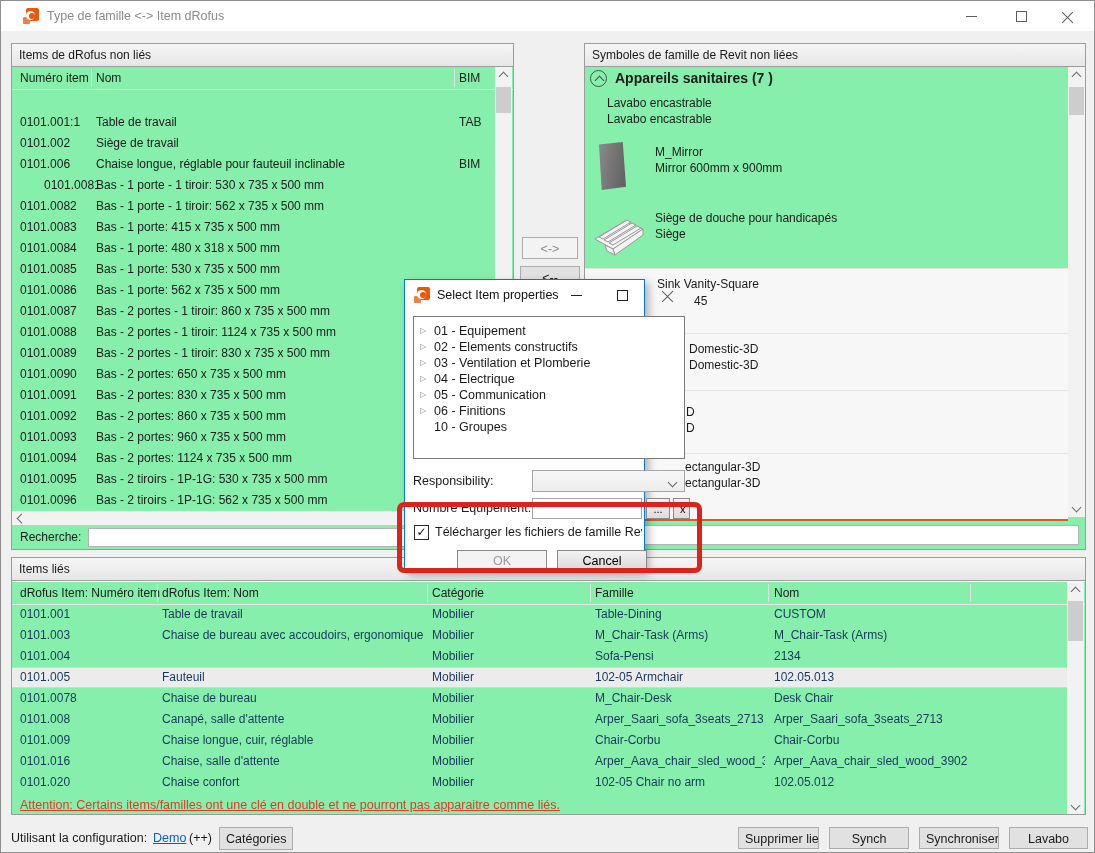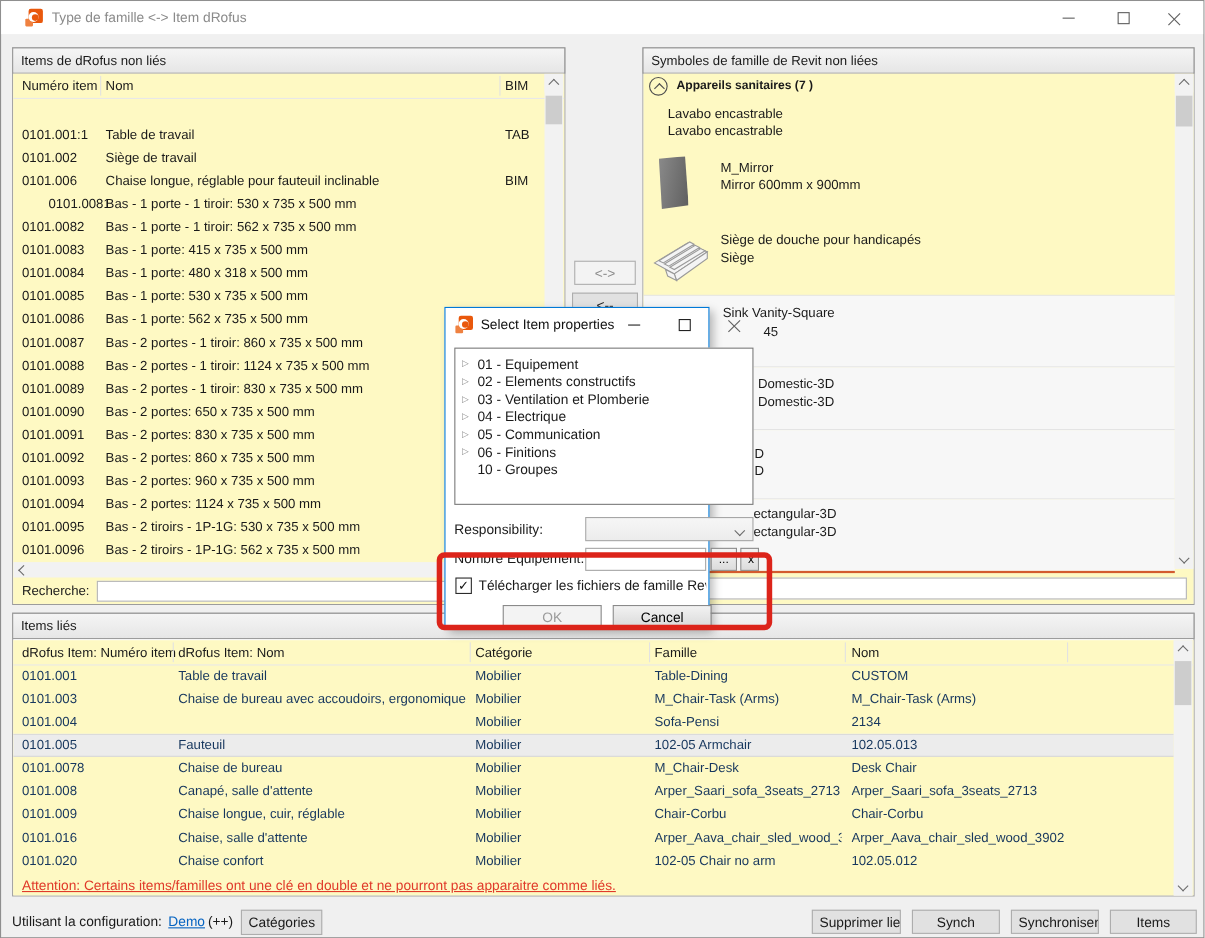--- a/index.html
+++ b/index.html
@@ -16,38 +16,38 @@
   .glyph-x:before{transform:rotate(45deg);} .glyph-x:after{transform:rotate(-45deg);}
   
   .dlogo{position:absolute;width:16px;height:16px;}
   .dlogo .sq{position:absolute;right:0;top:0;width:13px;height:13px;background:#e9580c;border-radius:2px;}
   .dlogo .sq2{position:absolute;left:0;bottom:0;width:7px;height:7px;background:#ef8140;border-radius:1px;}
   .dlogo .arc{position:absolute;left:3px;top:3px;width:9px;height:9px;background:#fff;border-radius:50%;}
   .dlogo .arc2{position:absolute;left:6px;top:5px;width:6px;height:6px;background:#e9580c;border-radius:50%;}
   
   .panel{position:absolute;border:1px solid #9c9c9c;box-sizing:border-box;background:#fff;}
   .phead{position:absolute;left:-1px;top:-1px;right:-1px;height:24px;background:linear-gradient(#f5f5f5,#e6e6e6);border:1px solid #9c9c9c;box-sizing:border-box;line-height:22px;padding-left:7px;font-size:12px;color:#1a1a1a;}
-  .pbody{position:absolute;left:0;top:23px;right:0;bottom:0;background:#fef9c3;overflow:hidden;}
+  .pbody{position:absolute;left:0;top:23px;right:0;bottom:0;background:#86efac;overflow:hidden;}
   
   .chev{display:inline-block;width:6px;height:6px;border-top:1.4px solid #6a6a6a;border-right:1.4px solid #6a6a6a;}
   .c-up{transform:rotate(-45deg);} .c-down{transform:rotate(135deg);} .c-left{transform:rotate(-135deg);} .c-right{transform:rotate(45deg);}
   .circicon{position:absolute;width:17px;height:17px;border:1px solid #4f4f4f;border-radius:50%;box-sizing:border-box;}
   .circicon .chev{position:absolute;left:4.5px;top:6px;border-color:#4f4f4f;}
   
   .vscroll{position:absolute;width:17px;background:#f2f2f2;}
   .vthumb{position:absolute;left:1px;right:1px;background:#cdcdcd;}
   .sarrow{position:absolute;left:0;width:17px;height:17px;background:#f2f2f2;text-align:center;}
   .sarrow .chev{margin-top:6px;}
   .hscroll{position:absolute;height:14px;background:#f2f2f2;}
   
   .colsep{position:absolute;top:2px;bottom:2px;width:1px;background:#e2e2e2;}
   .hrow{position:absolute;left:0;right:0;height:23px;border-bottom:1px solid #e8e8e8;box-sizing:border-box;}
   .trow{position:relative;height:21px;line-height:21px;white-space:nowrap;}
   .trow span{position:absolute;top:0;line-height:21px;overflow:hidden;}
-  .grouprow{position:relative;height:22px;line-height:22px;font-weight:bold;font-size:11px;}
+  .grouprow{position:relative;height:22px;line-height:22px;font-weight:bold;font-size:14px;}
   .navy{color:#17375e;}
   input.flat{position:absolute;border:1px solid #b4b4b4;background:#fff;box-sizing:border-box;font-family:inherit;font-size:12px;padding:0 4px;outline:none;}
   .btn{position:absolute;background:#e1e1e1;border:1px solid #adadad;box-sizing:border-box;text-align:center;font-size:12.5px;color:#1a1a1a;overflow:hidden;white-space:nowrap;}
   
   .entry{position:relative;box-sizing:border-box;}
   .entry .l1,.entry .l2{position:absolute;white-space:nowrap;}
   .sep{position:absolute;left:0;right:17px;height:1px;background:#e4e4e4;}
   .mirror-shape{position:absolute;width:27px;height:48px;background:linear-gradient(100deg,#8a8a8a,#5f5f5f);clip-path:polygon(0 5%,88% 0,100% 93%,10% 100%);}
   
   #dialog{position:absolute;left:403px;top:278px;width:241px;height:292px;background:#fff;border:1px solid #0079d7;box-sizing:border-box;box-shadow:4px 4px 8px rgba(0,0,0,.28);z-index:10;}
@@ -360,21 +360,21 @@
   </div>
 
   <div class="abs" style="left:0;top:822px;right:0;height:30px;">
     <span class="abs" style="left:10px;line-height:30px;font-size:12.5px;">Utilisant la configuration:</span>
     <a class="link abs" style="left:152px;line-height:30px;font-size:12.5px;cursor:pointer;">Demo</a>
     <span class="abs" style="left:188px;line-height:30px;font-size:12.5px;">(++)</span>
     <button class="btn" style="left:218px;top:4px;width:74px;height:23px;line-height:21px;">Catégories</button>
     <button class="btn" style="left:737px;top:4px;width:81px;height:22px;line-height:20px;">Supprimer lien</button>
     <button class="btn" style="left:828px;top:4px;width:80px;height:22px;line-height:20px;">Synch</button>
     <button class="btn" style="left:918px;top:4px;width:80px;height:22px;line-height:20px;">Synchroniser t</button>
-    <button class="btn" style="left:1008px;top:4px;width:79px;height:22px;line-height:20px;">Items</button>
+    <button class="btn" style="left:1008px;top:4px;width:79px;height:22px;line-height:20px;">Lavabo</button>
   </div>
 
   <div id="dialog">
     <span class="dlogo" style="left:9px;top:7px;">
         <span class="sq"></span>
         <span class="sq2"></span>
         <span class="arc"></span>
         <span class="arc2"></span>
       </span>
     <span class="dtitle">Select Item properties</span>

